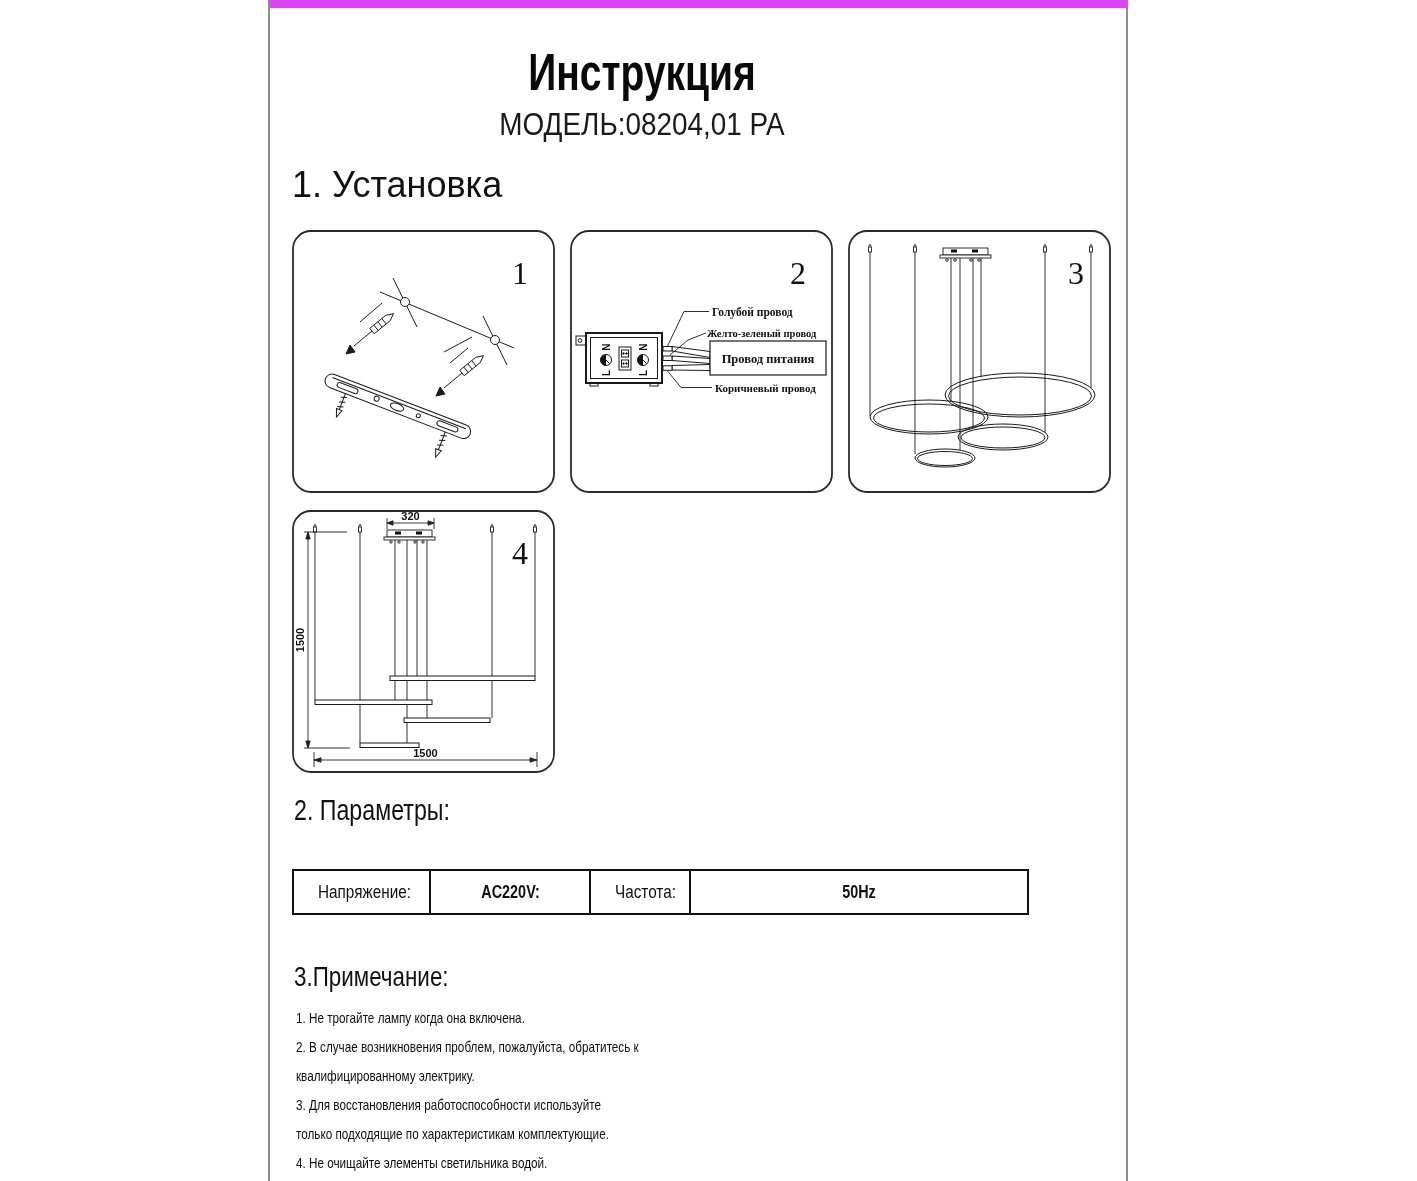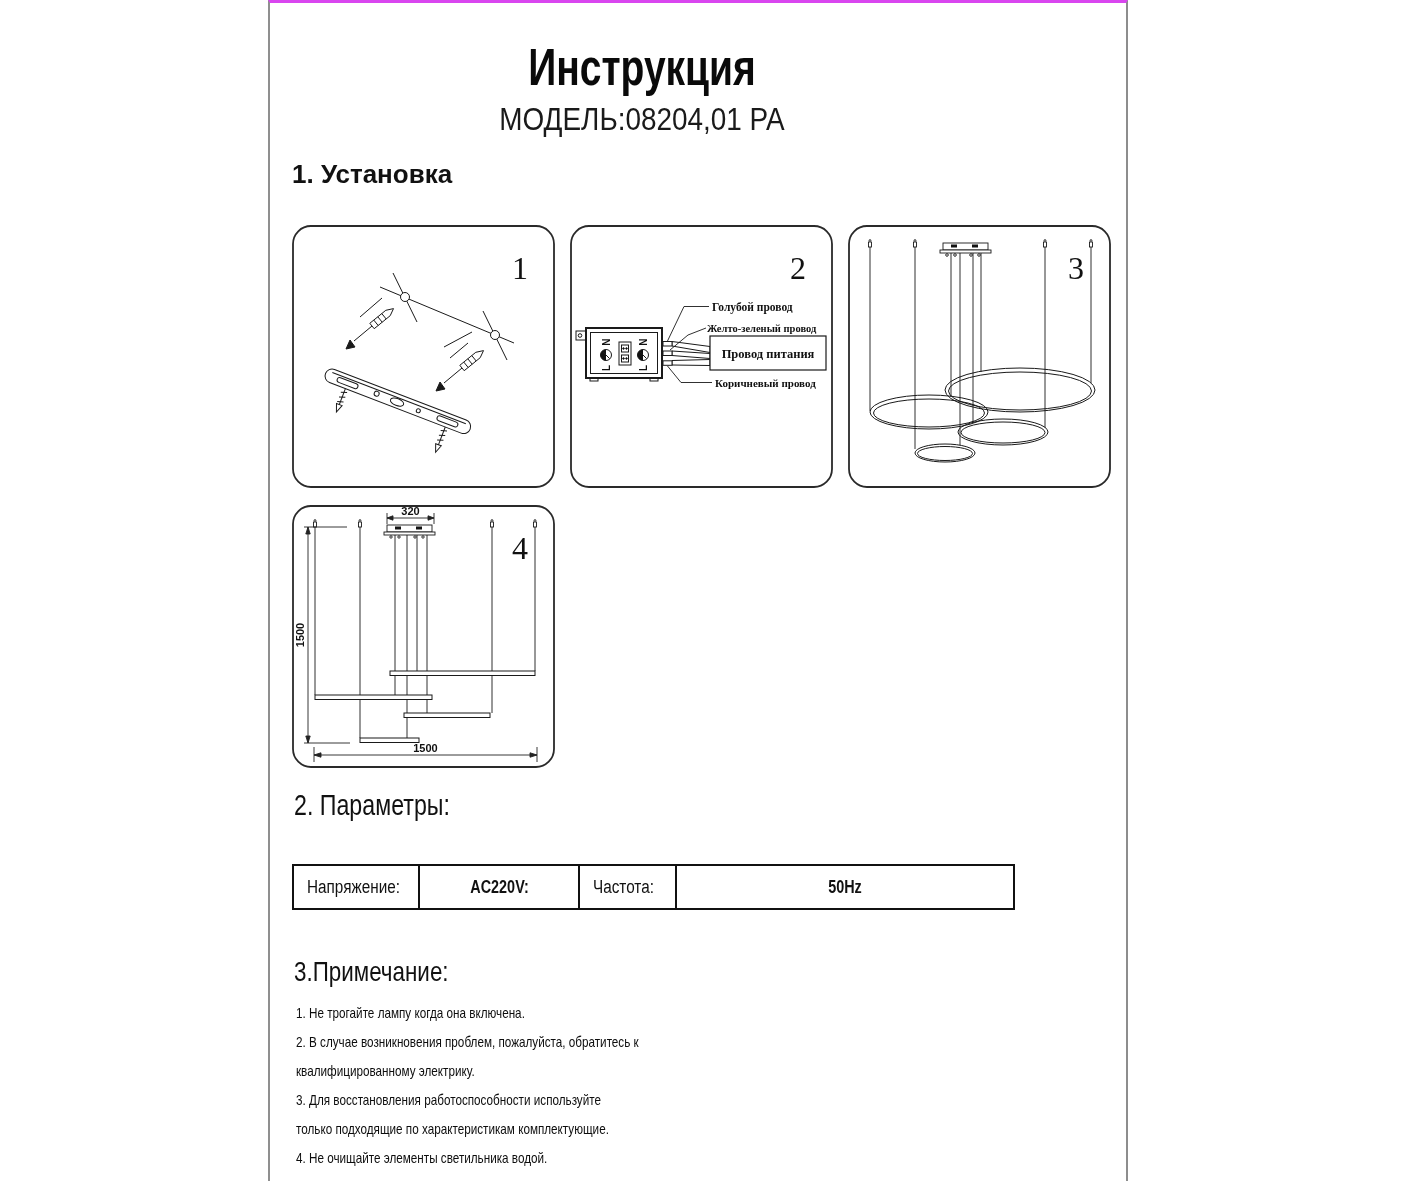--- a/index.html
+++ b/index.html
@@ -1,48 +1,48 @@
 <!DOCTYPE html>
 <html><head>
 <meta charset="utf-8">
 <style>
   html,body { margin:0; padding:0; background:#fff; }
   body { width:1417px; height:1181px; position:relative; overflow:hidden;
          font-family:"Liberation Sans", sans-serif; color:#111; }
 
   .page { position:absolute; left:268px; top:0; width:860px; height:1181px;
           box-sizing:border-box; background:#fff;
-          border-top:3px solid #d946ef; border-left:2px solid #8f8f8f; border-right:2px solid #8d8d8d; }
+          border-top:8px solid #d946ef; border-left:2px solid #8f8f8f; border-right:2px solid #8d8d8d; }
 
   .doc-header { position:absolute; left:0; top:34px; width:744px; text-align:center; }
   .doc-title { font-size:52px; font-weight:bold; letter-spacing:0px; color:#0a0a0a;
                transform:scaleX(.75); transform-origin:50% 50%; white-space:nowrap; }
   .doc-model { font-size:31px; font-weight:normal; margin-top:5px; color:#1a1a1a;
                transform:scaleX(.9); transform-origin:50% 50%; white-space:nowrap; }
 
-  .h-install { position:absolute; left:22px; top:156px; font-size:26px; font-weight:bold; margin:0; }
+  .h-install { position:absolute; left:22px; top:156px; font-size:36px; font-weight:normal; margin:0; }
   .h-params  { position:absolute; left:24px; top:786px; font-size:29px; font-weight:normal; margin:0;
                transform:scaleX(.8); transform-origin:0 50%; white-space:nowrap; }
   .h-notes   { position:absolute; left:24px; top:953px; font-size:28px; font-weight:normal; margin:0;
                transform:scaleX(.8); transform-origin:0 50%; white-space:nowrap; }
 
   .panel { position:absolute; width:263px; height:263px; }
   .p1 { left:22px;  top:222px; }
   .p2 { left:300px; top:222px; }
   .p3 { left:578px; top:222px; }
   .p4 { left:22px;  top:502px; }
 
   .panel-num { font-family:"Liberation Serif", serif; font-size:32px; fill:#111; }
   .wire-label { font-family:"Liberation Serif", serif; font-weight:bold; fill:#111; }
   .dim-label  { font-family:"Liberation Sans", sans-serif; font-weight:bold; font-size:11px; fill:#111; }
   .term-label { font-family:"Liberation Sans", sans-serif; font-weight:bold; font-size:10px; fill:#111; }
 
   .params-table { position:absolute; left:22px; top:861px; border-collapse:collapse; background:#fff; }
   .params-table td { border:2px solid #111; height:42px; font-size:18px; white-space:nowrap; overflow:hidden; }
-  .params-table td.lbl { text-align:left; padding:0 2px 0 13px;margin-top:44px; }
+  .params-table td.lbl { text-align:left; padding:0 2px 0 24px;margin-top:44px; }
   .params-table td.val { text-align:center; font-weight:bold; padding:0 10px; }
   .cxl { display:inline-block; transform:scaleX(.85); transform-origin:0 50%; }
   .cxc { display:inline-block; transform:scaleX(.8); transform-origin:50% 50%; }
 
   .notes { position:absolute; left:26px; top:995px; font-size:15px; line-height:29px; color:#0d0d0d; }
   .notes .note-line { transform:scaleX(.78); transform-origin:0 50%; white-space:nowrap; }
 </style>
 </head>
 <body>
 

